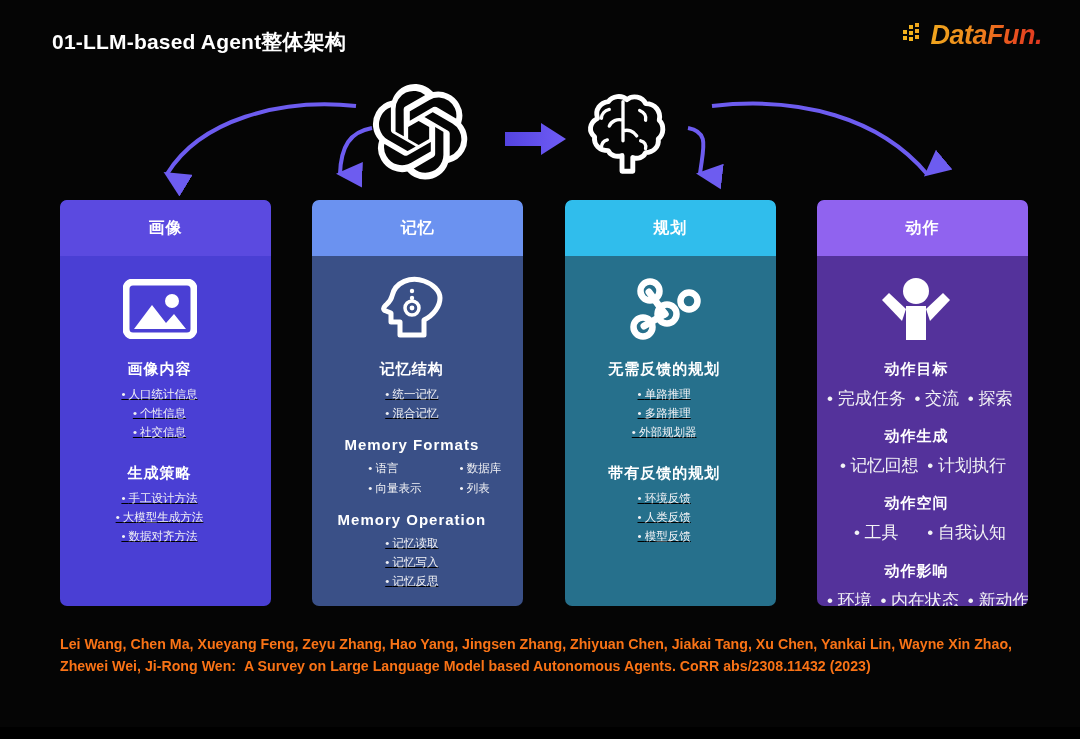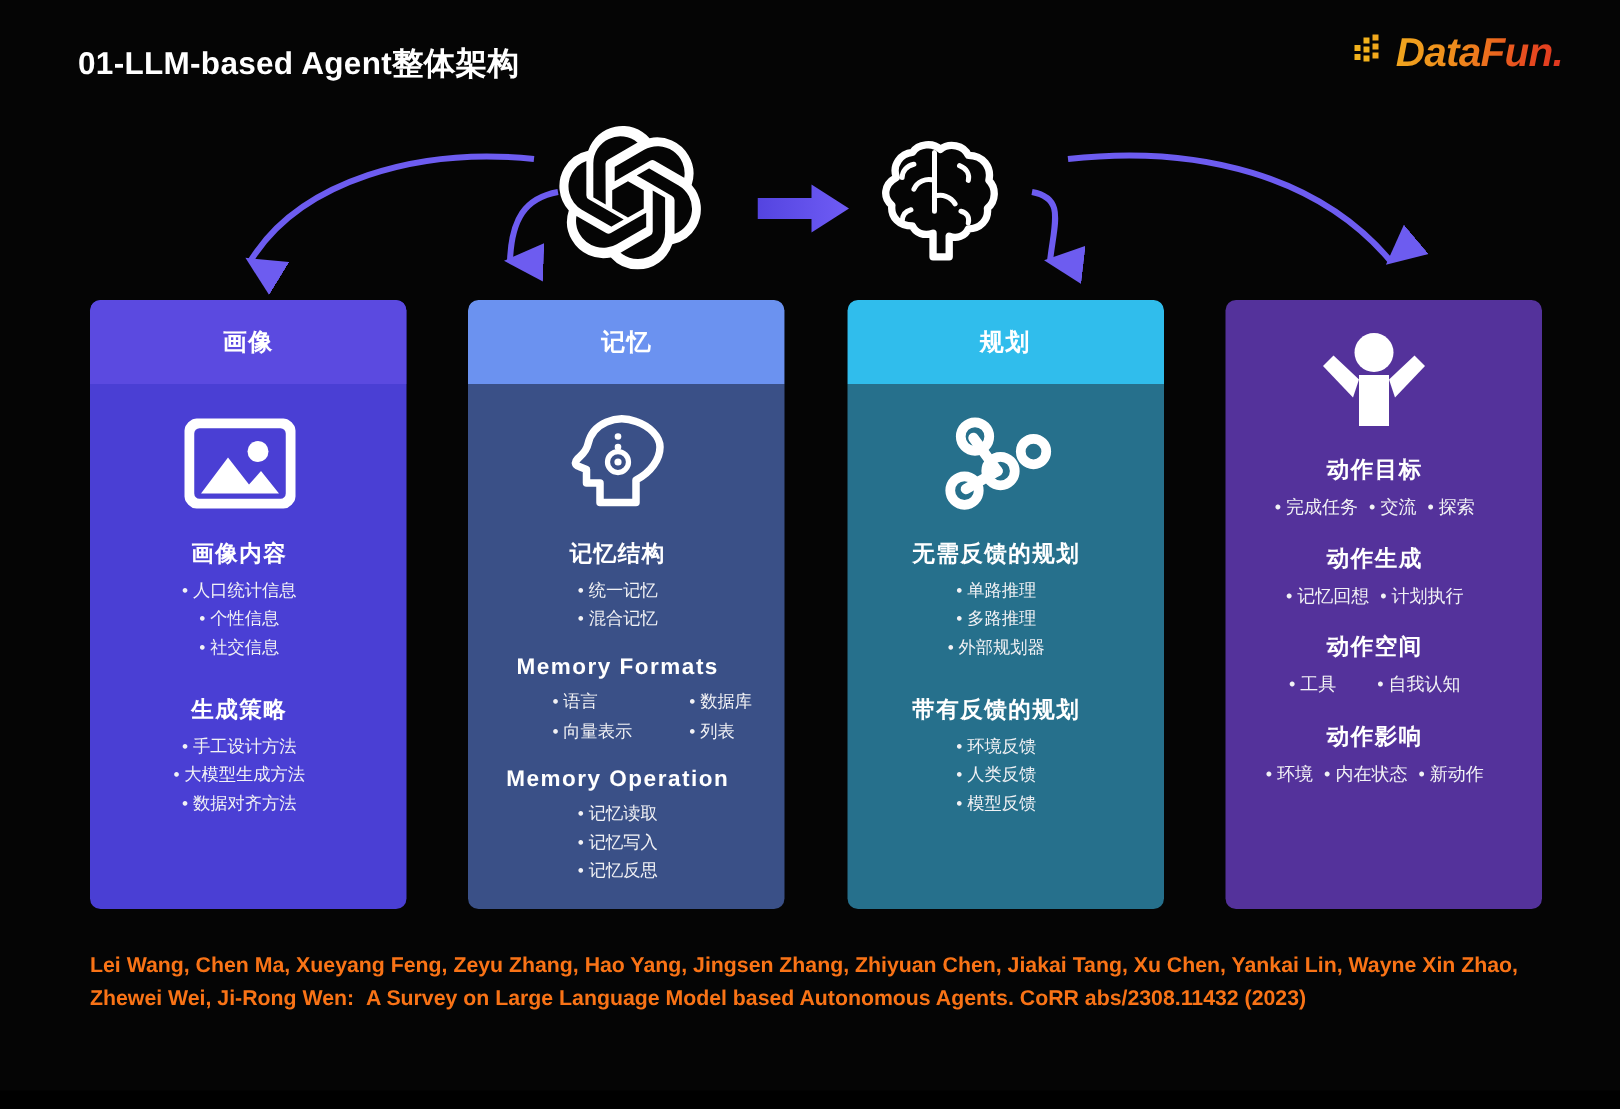--- a/index.html
+++ b/index.html
@@ -94,21 +94,21 @@
   }
   .sec-title {
     font-size: 15px;
     font-weight: bold;
     color: #ffffff;
     letter-spacing: 1px;
     margin-bottom: 6px;
   }
   .sec-gap { height: 22px; }
   .sec-gap-sm { height: 13px; }
-  ul.blist { list-style: none; }
+  ul.blist { list-style: none; text-decoration: underline; }
   ul.blist li {
     font-size: 11.5px;
     color: #f2f2f5;
     line-height: 1.66;
     white-space: nowrap;
   }
   ul.blist li::before { content: "• "; }
   
   .grid2 {
     display: grid;
@@ -121,25 +121,26 @@
     font-size: 11.5px;
     color: #f2f2f5;
     line-height: 1.7;
     text-align: left;
     white-space: nowrap;
     margin-left: 36px;
   }
   .grid2 span::before { content: "• "; }
   
   .inline-b {
-    font-size: 12px;
+    font-size: 17px;
     color: #f2f2f5;
     line-height: 1.6;
     white-space: nowrap;
     margin-bottom: 2px;
+    text-align: right;
   }
   .inline-b span { margin: 0 2px; }
   .inline-b span::before { content: "• "; }
 
   
   #citation {
     position: absolute;
     left: 60px; top: 634px;
     width: 960px;
     font-size: 14.2px;
@@ -310,20 +311,21 @@
         <div class="sec-title">带有反馈的规划</div>
         <ul class="blist">
           <li>环境反馈</li>
           <li>人类反馈</li>
           <li>模型反馈</li>
         </ul>
       </div>
     </div>
 
     <div class="col" style="background:#54329b">
+      <div class="col-head" style="background:#9063ef">动作</div>
       <div class="col-body">
         <div class="col-icon">
           <svg width="70" height="66" viewBox="0 0 70 66">
             <circle cx="35" cy="15" r="13" fill="#fff"></circle>
             <rect x="25" y="30" width="20" height="34" fill="#fff"></rect>
             <path d="M25 33 L8 17 L1 24 L21 45 Z" fill="#fff"></path>
             <path d="M45 33 L62 17 L69 24 L49 45 Z" fill="#fff"></path>
           </svg>
         </div>
 

